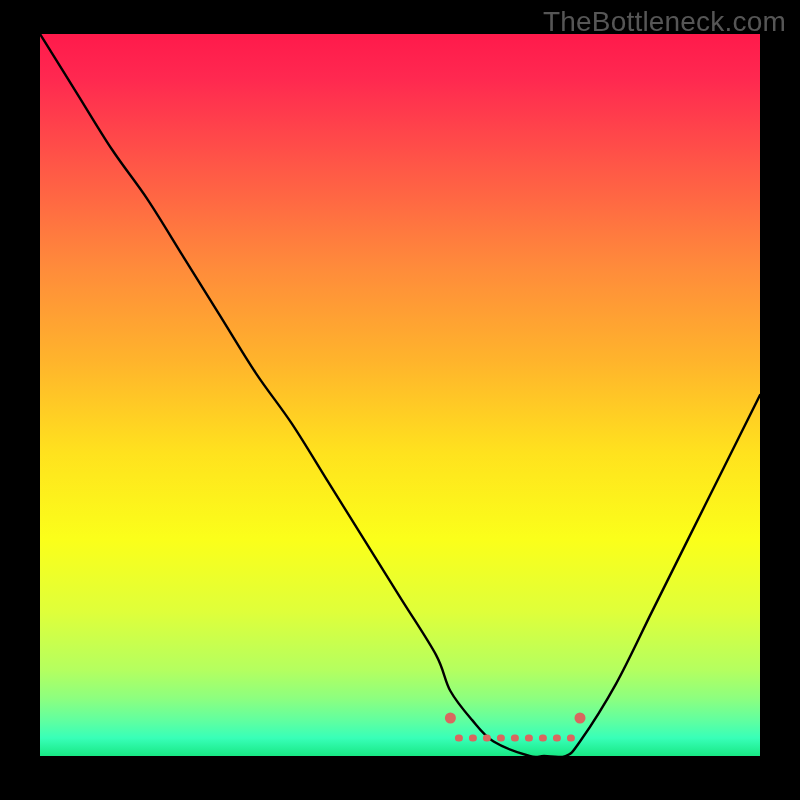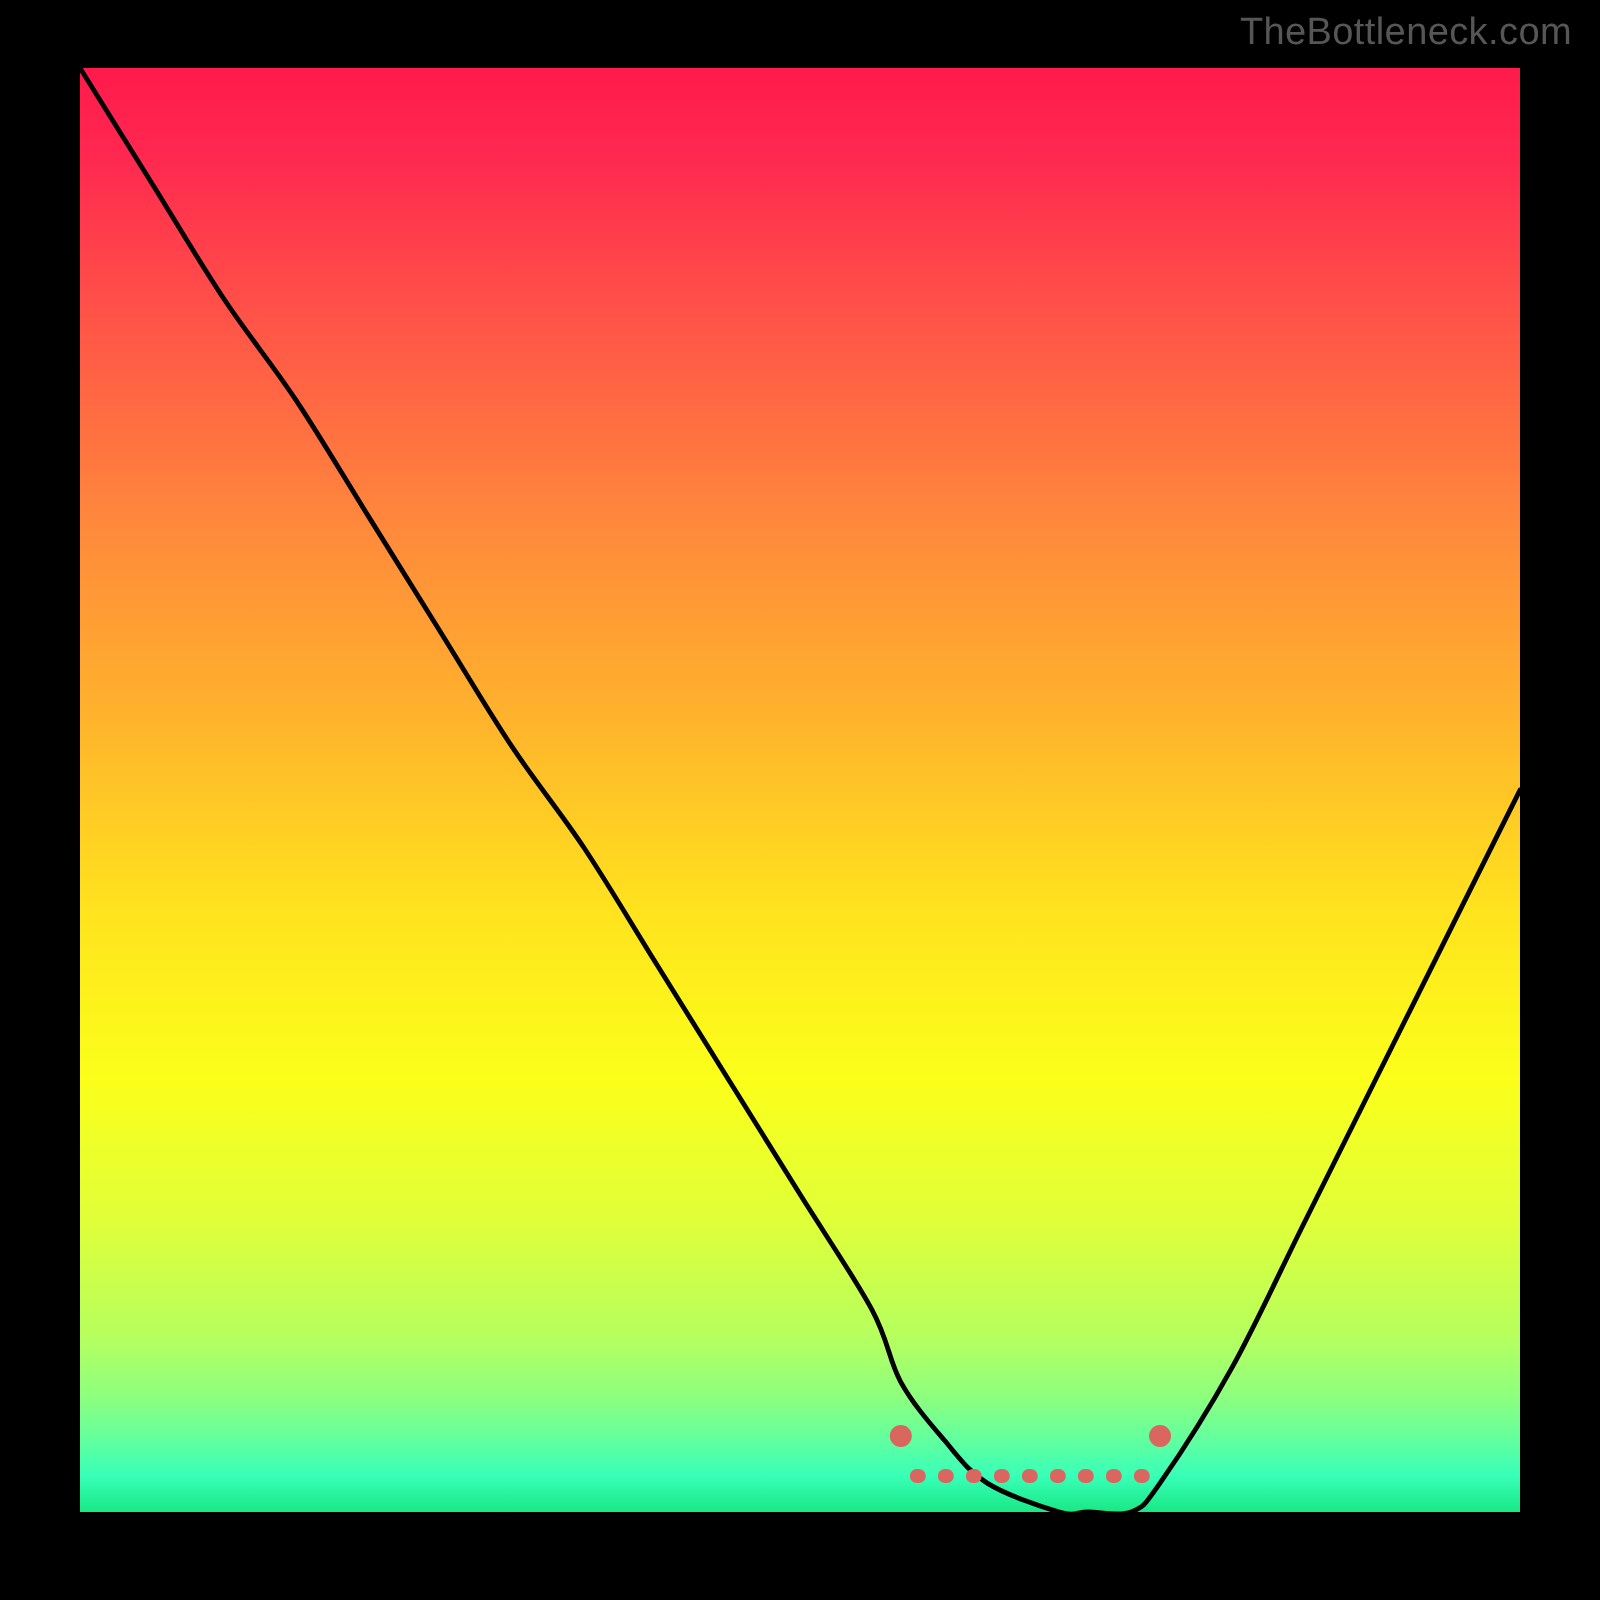--- a/index.html
+++ b/index.html
@@ -8,21 +8,21 @@
     position: relative;
     width: 800px;
     height: 800px;
     background: #000;
   }
   .watermark {
     position: absolute;
     top: 6px;
     right: 14px;
     font-family: Arial, Helvetica, sans-serif;
-    font-size: 19px;
+    font-size: 28px;
     font-weight: 500;
     color: #565656;
     letter-spacing: 0.2px;
     z-index: 5;
   }
   .plot {
     position: absolute;
     left: 40px;
     top: 34px;
     width: 720px;

